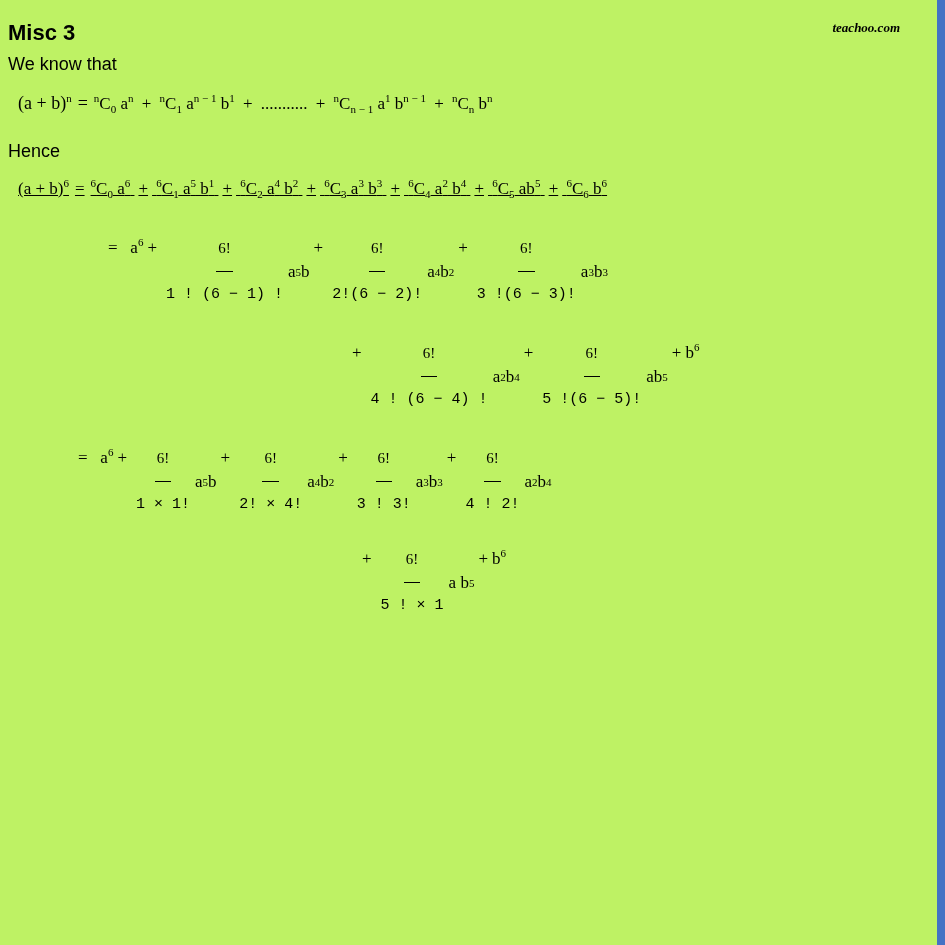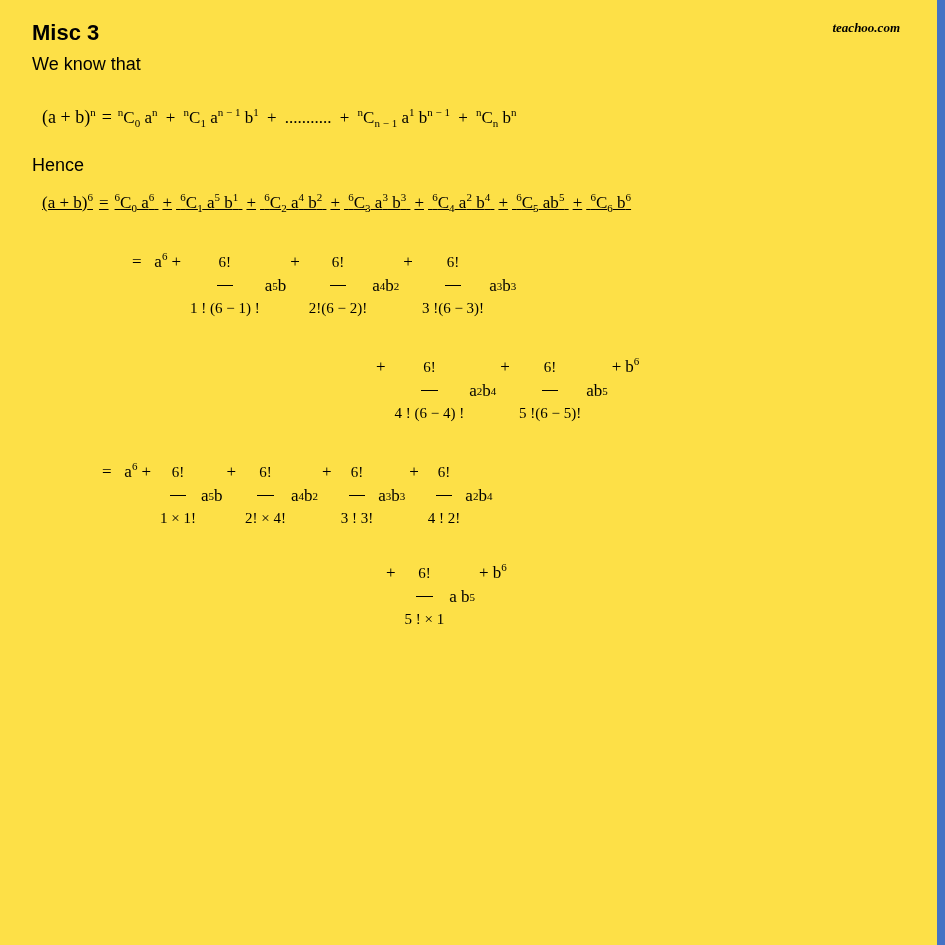--- a/index.html
+++ b/index.html
@@ -15,22 +15,22 @@
       font-family: 'Times New Roman', Times, serif;
       font-size: 18px;
       color: #000;
       position: relative;
       overflow-x: hidden;
     }
 
     .page-container {
       width: 945px;
       min-height: 945px;
-      background: #fde047;
-      padding: 20px 30px 30px 32px;
+      background: #bef264;
+      padding: 20px 30px 30px 8px;
       position: relative;
     }
 
     
     .right-bar {
       position: absolute;
       top: 0;
       right: 0;
       width: 8px;
       height: 100%;
@@ -71,21 +71,21 @@
 
     .problem-statement sup {
       font-size: 12px;
     }
 
     
     .section-label {
       font-size: 18px;
       font-family: Arial, sans-serif;
       color: #000;
-      margin-bottom: 24px;
+      margin-bottom: 10px;
     }
 
     
     .math-block {
       font-family: 'Times New Roman', Times, serif;
       margin-bottom: 20px;
       line-height: 2;
     }
 
     .formula-line {
@@ -119,20 +119,21 @@
 
     .fraction .numerator {
       border-bottom: 1px solid #000;
       padding: 0 2px;
       white-space: nowrap;
     }
 
     .fraction .denominator {
       padding: 0 2px;
       white-space: nowrap;
+      font-family: Liberation Mono, monospace;
     }
 
     .hence-label {
       font-size: 18px;
       font-family: Arial, sans-serif;
       margin-top: 3px;
       margin-bottom: 10px;
     }
 
     .math-inline {

